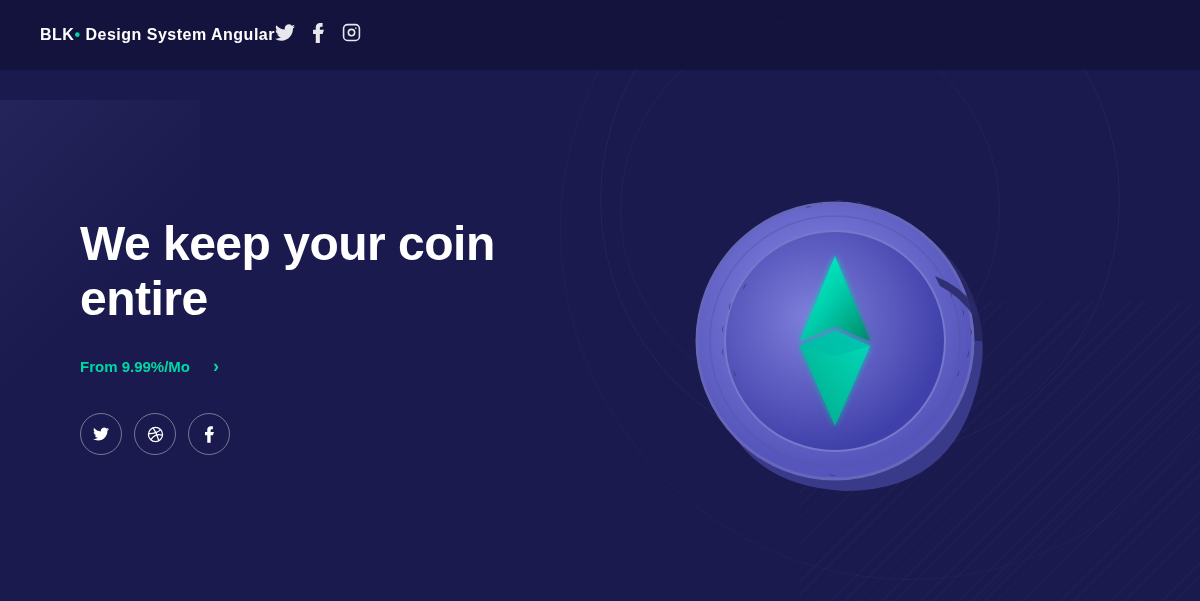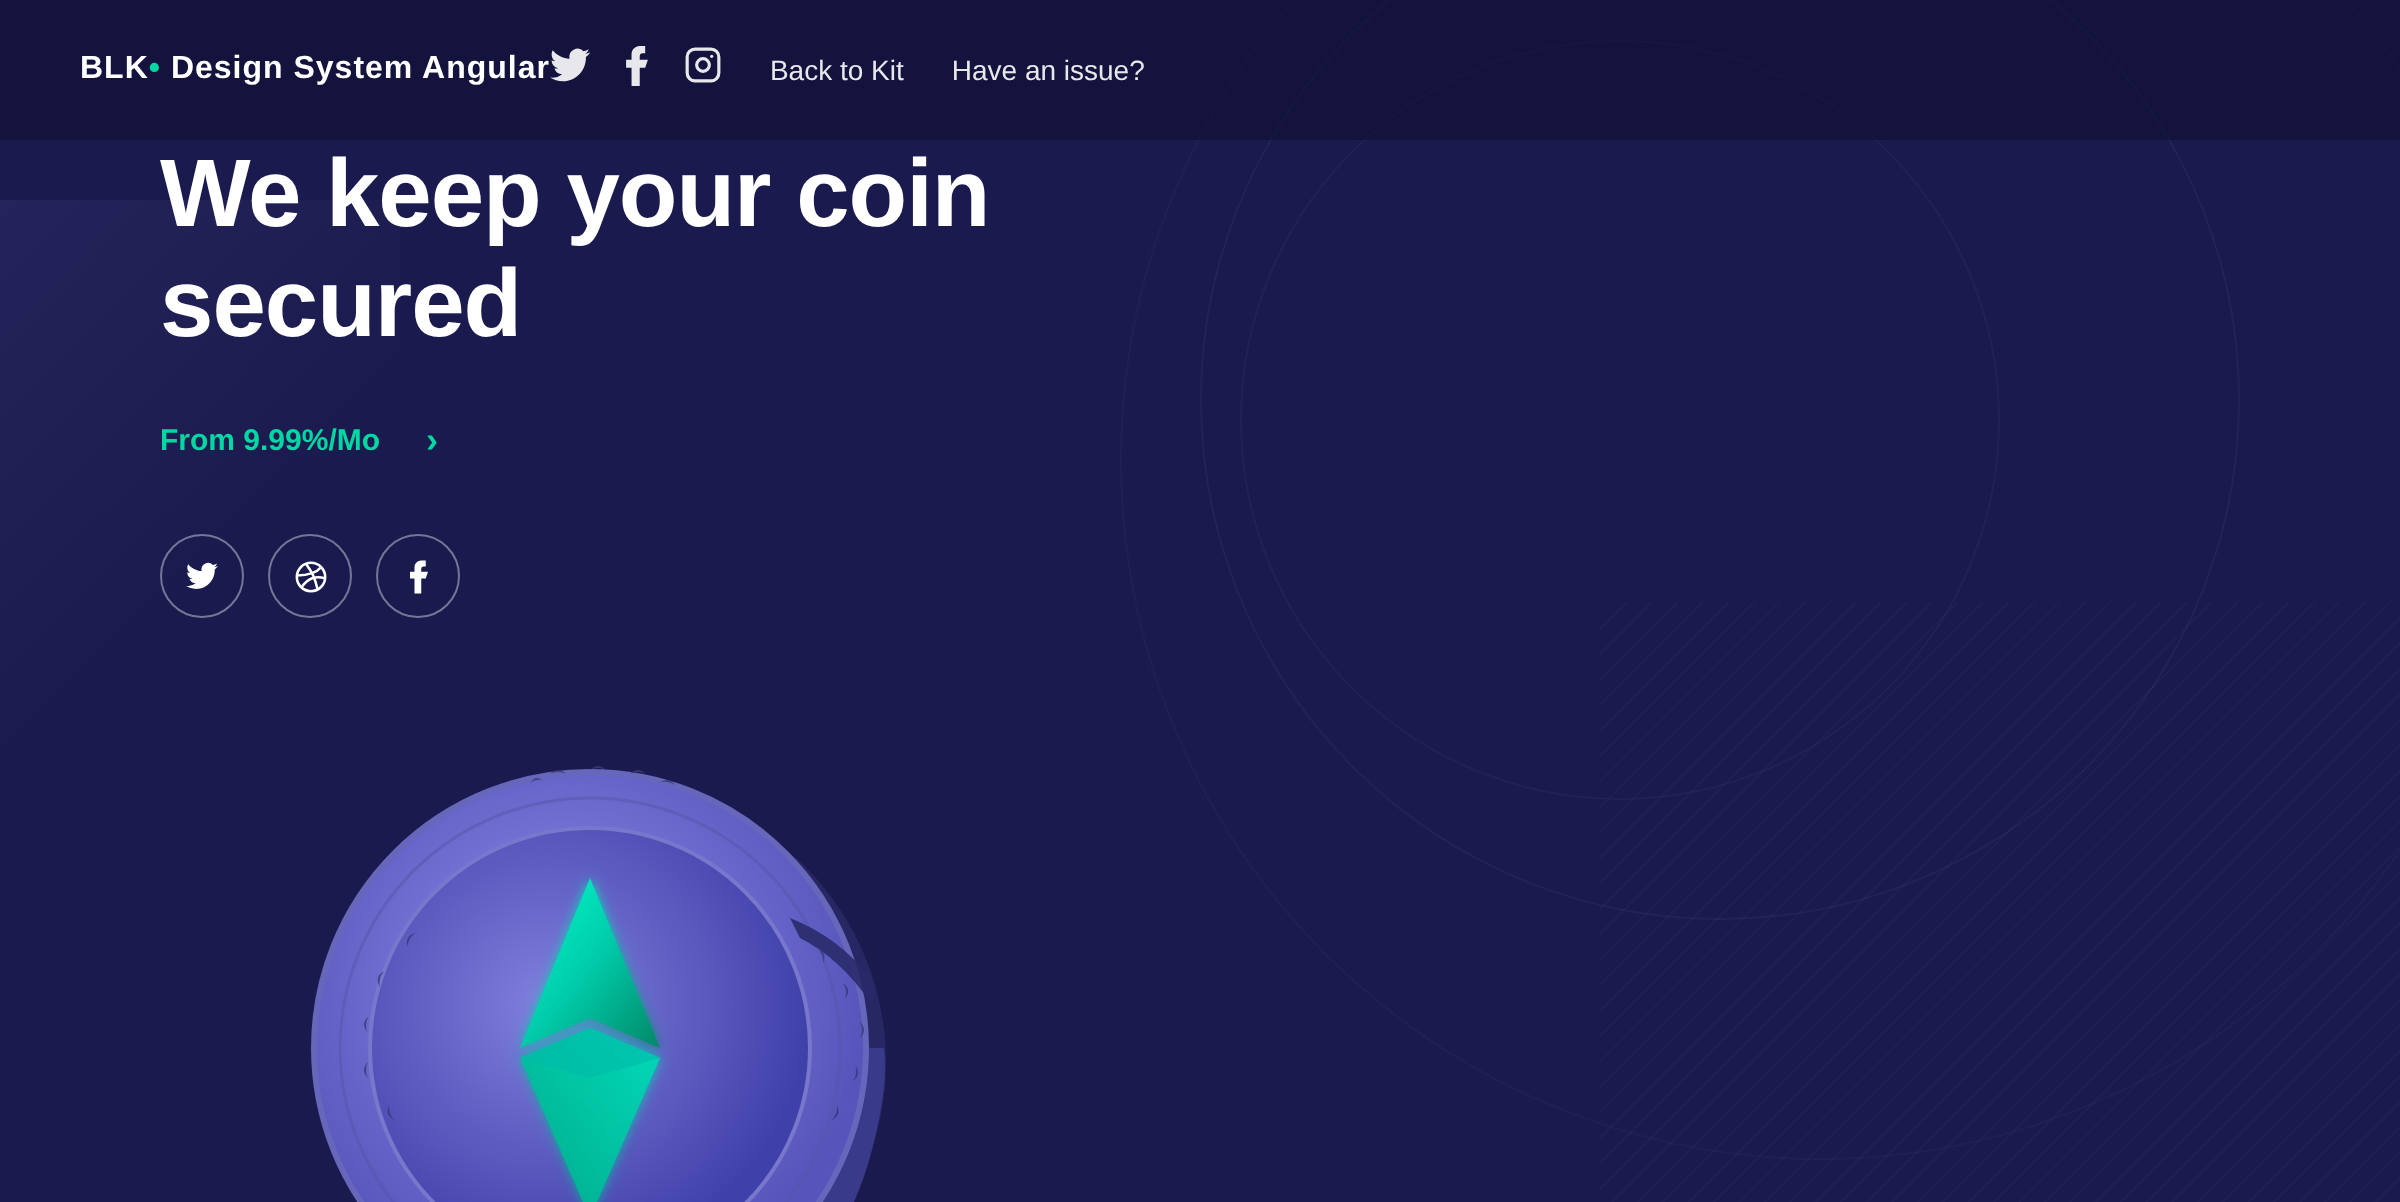--- a/index.html
+++ b/index.html
@@ -133,23 +133,23 @@
       cursor: pointer;
       text-decoration: none;
       opacity: 0.9;
     }
 
     
     .hero {
       position: relative;
       z-index: 5;
       display: flex;
+      align-items: center;
       height: calc(601px - 70px);
-      padding: 0 80px;
-      flex-direction: column;
+      padding: 16px 80px;
     }
 
     .hero-content {
       flex: 1;
       max-width: 540px;
     }
 
     .hero-title {
       font-size: 48px;
       font-weight: 700;
@@ -250,32 +250,28 @@
 
       <span class="nav-icon">
         <svg width="19" height="19" viewBox="0 0 24 24" fill="none" stroke="white" stroke-width="2" xmlns="http://www.w3.org/2000/svg">
           <rect x="2" y="2" width="20" height="20" rx="5" ry="5"></rect>
           <circle cx="12" cy="12" r="4"></circle>
           <circle cx="17.5" cy="6.5" r="1" fill="white" stroke="none"></circle>
         </svg>
       </span>
     </div>
 
-    <div class="nav-links">
-      <a class="nav-link">Back to Kit</a>
-      <a class="nav-link">Have an issue?</a>
-    </div>
   </div>
 </nav>
 
 <section class="hero">
   <div class="hero-content">
     <h1 class="hero-title">
       <span>We keep your coin</span><br>
-      <span>secured</span>
+      <span>entire</span>
     </h1>
 
 
     <a class="hero-cta">
       <span>From 9.99%/Mo</span>
       <span class="arrow">›</span>
     </a>
 
     <div class="hero-social">
       <button class="social-btn">

